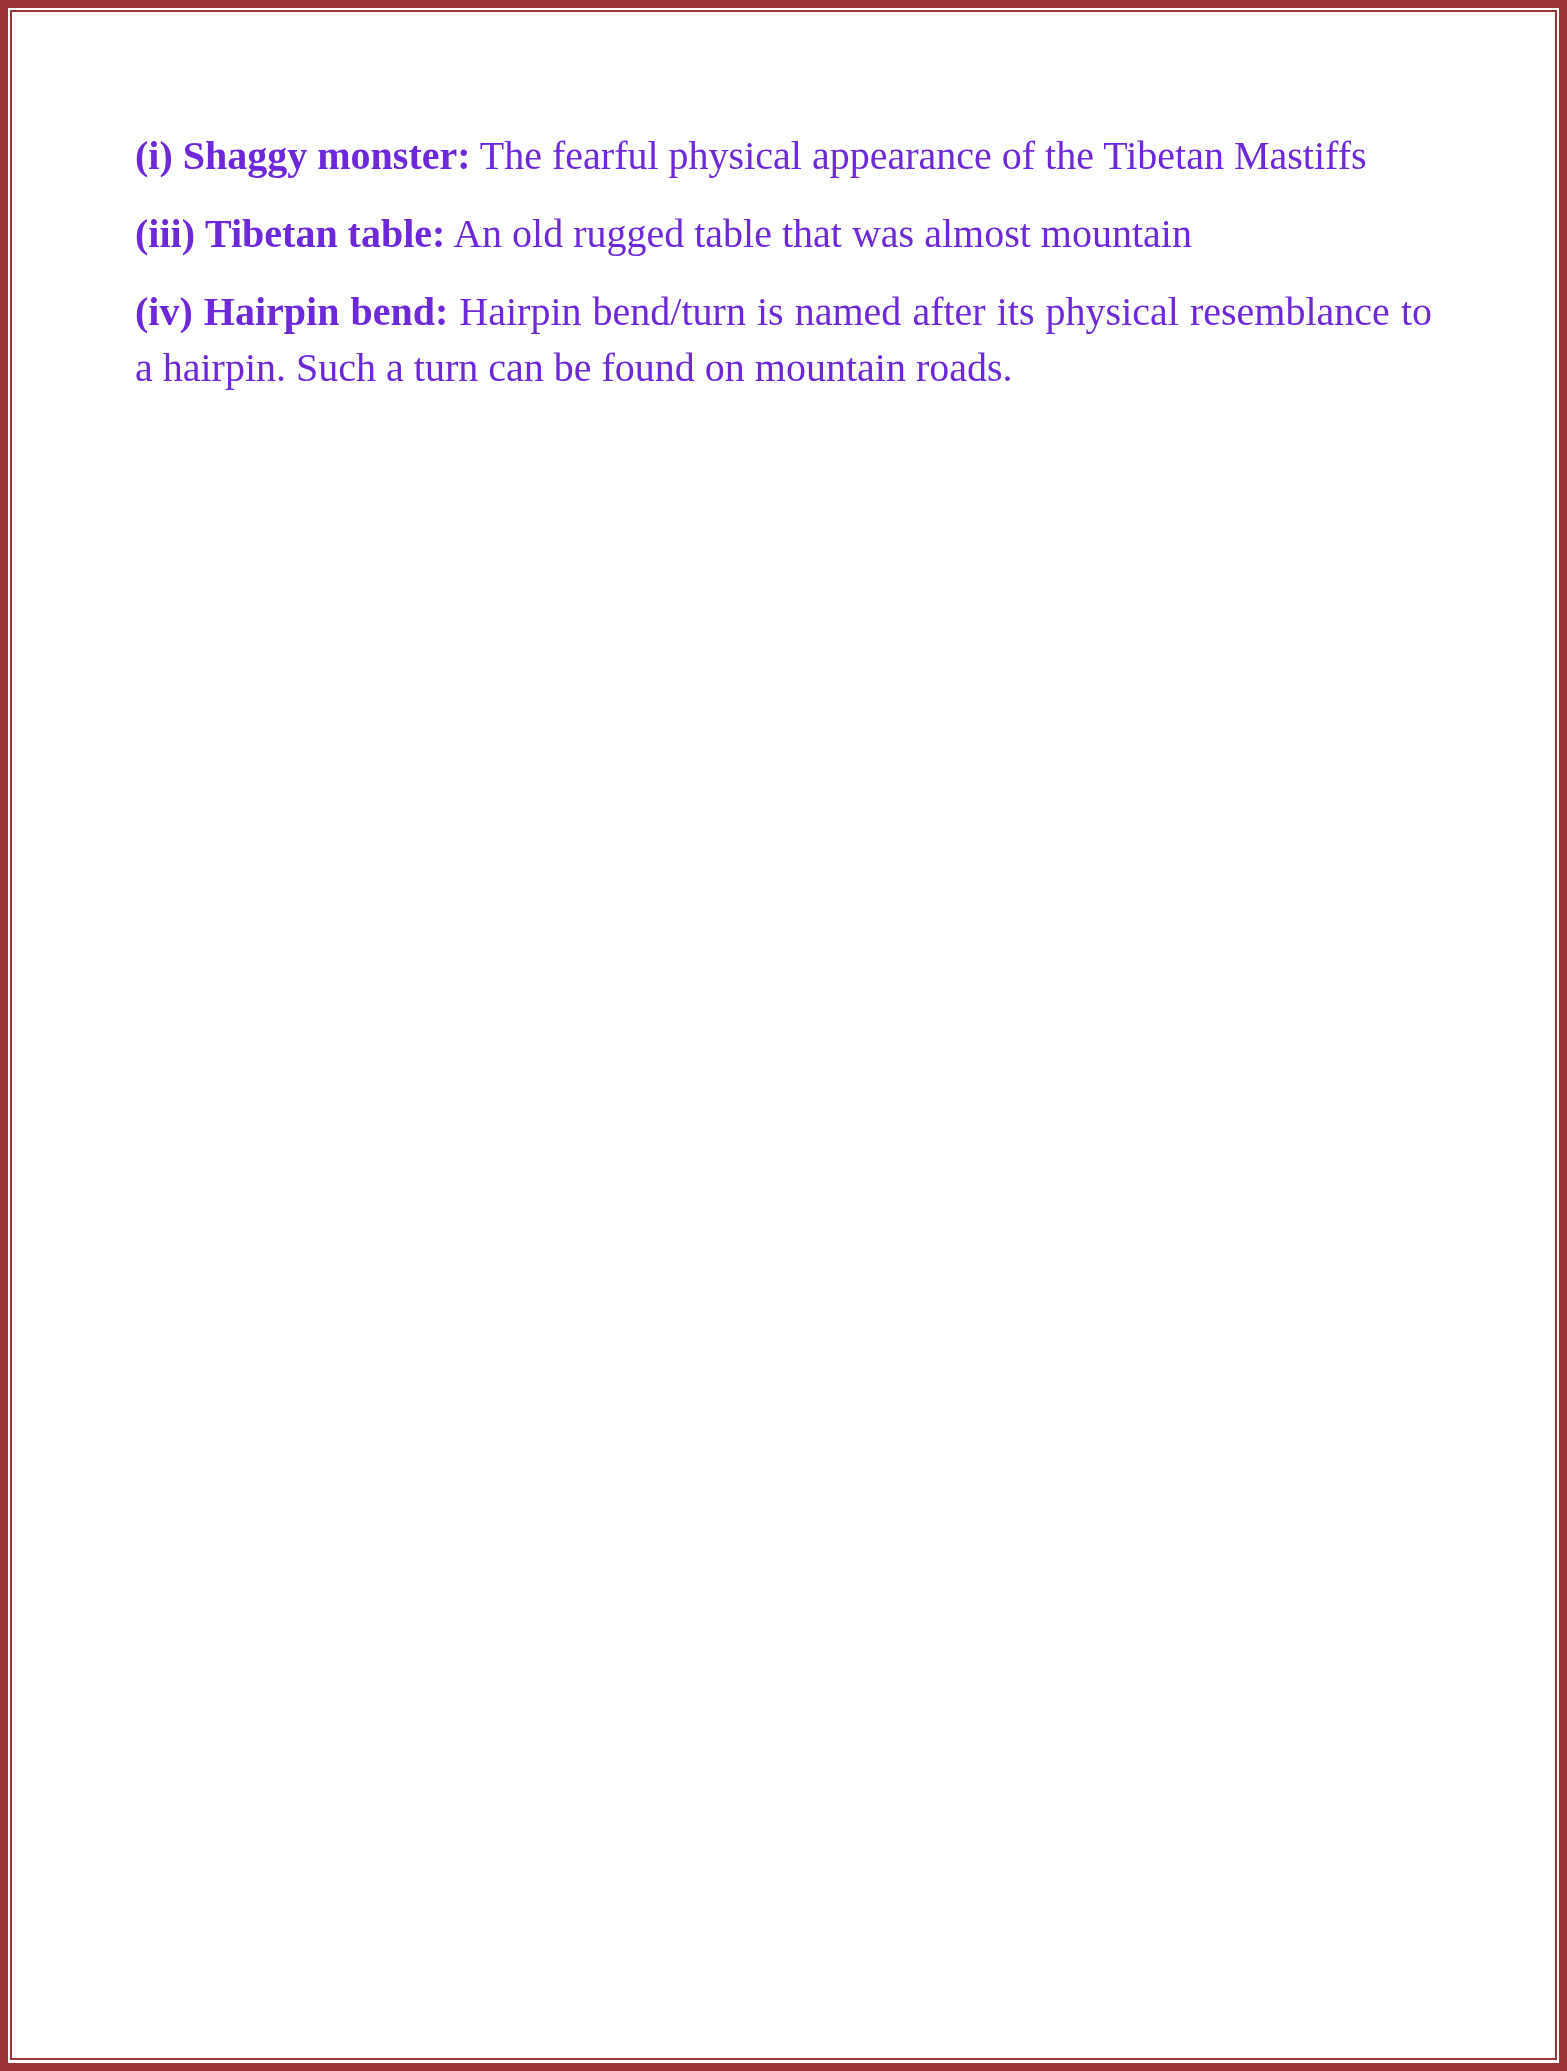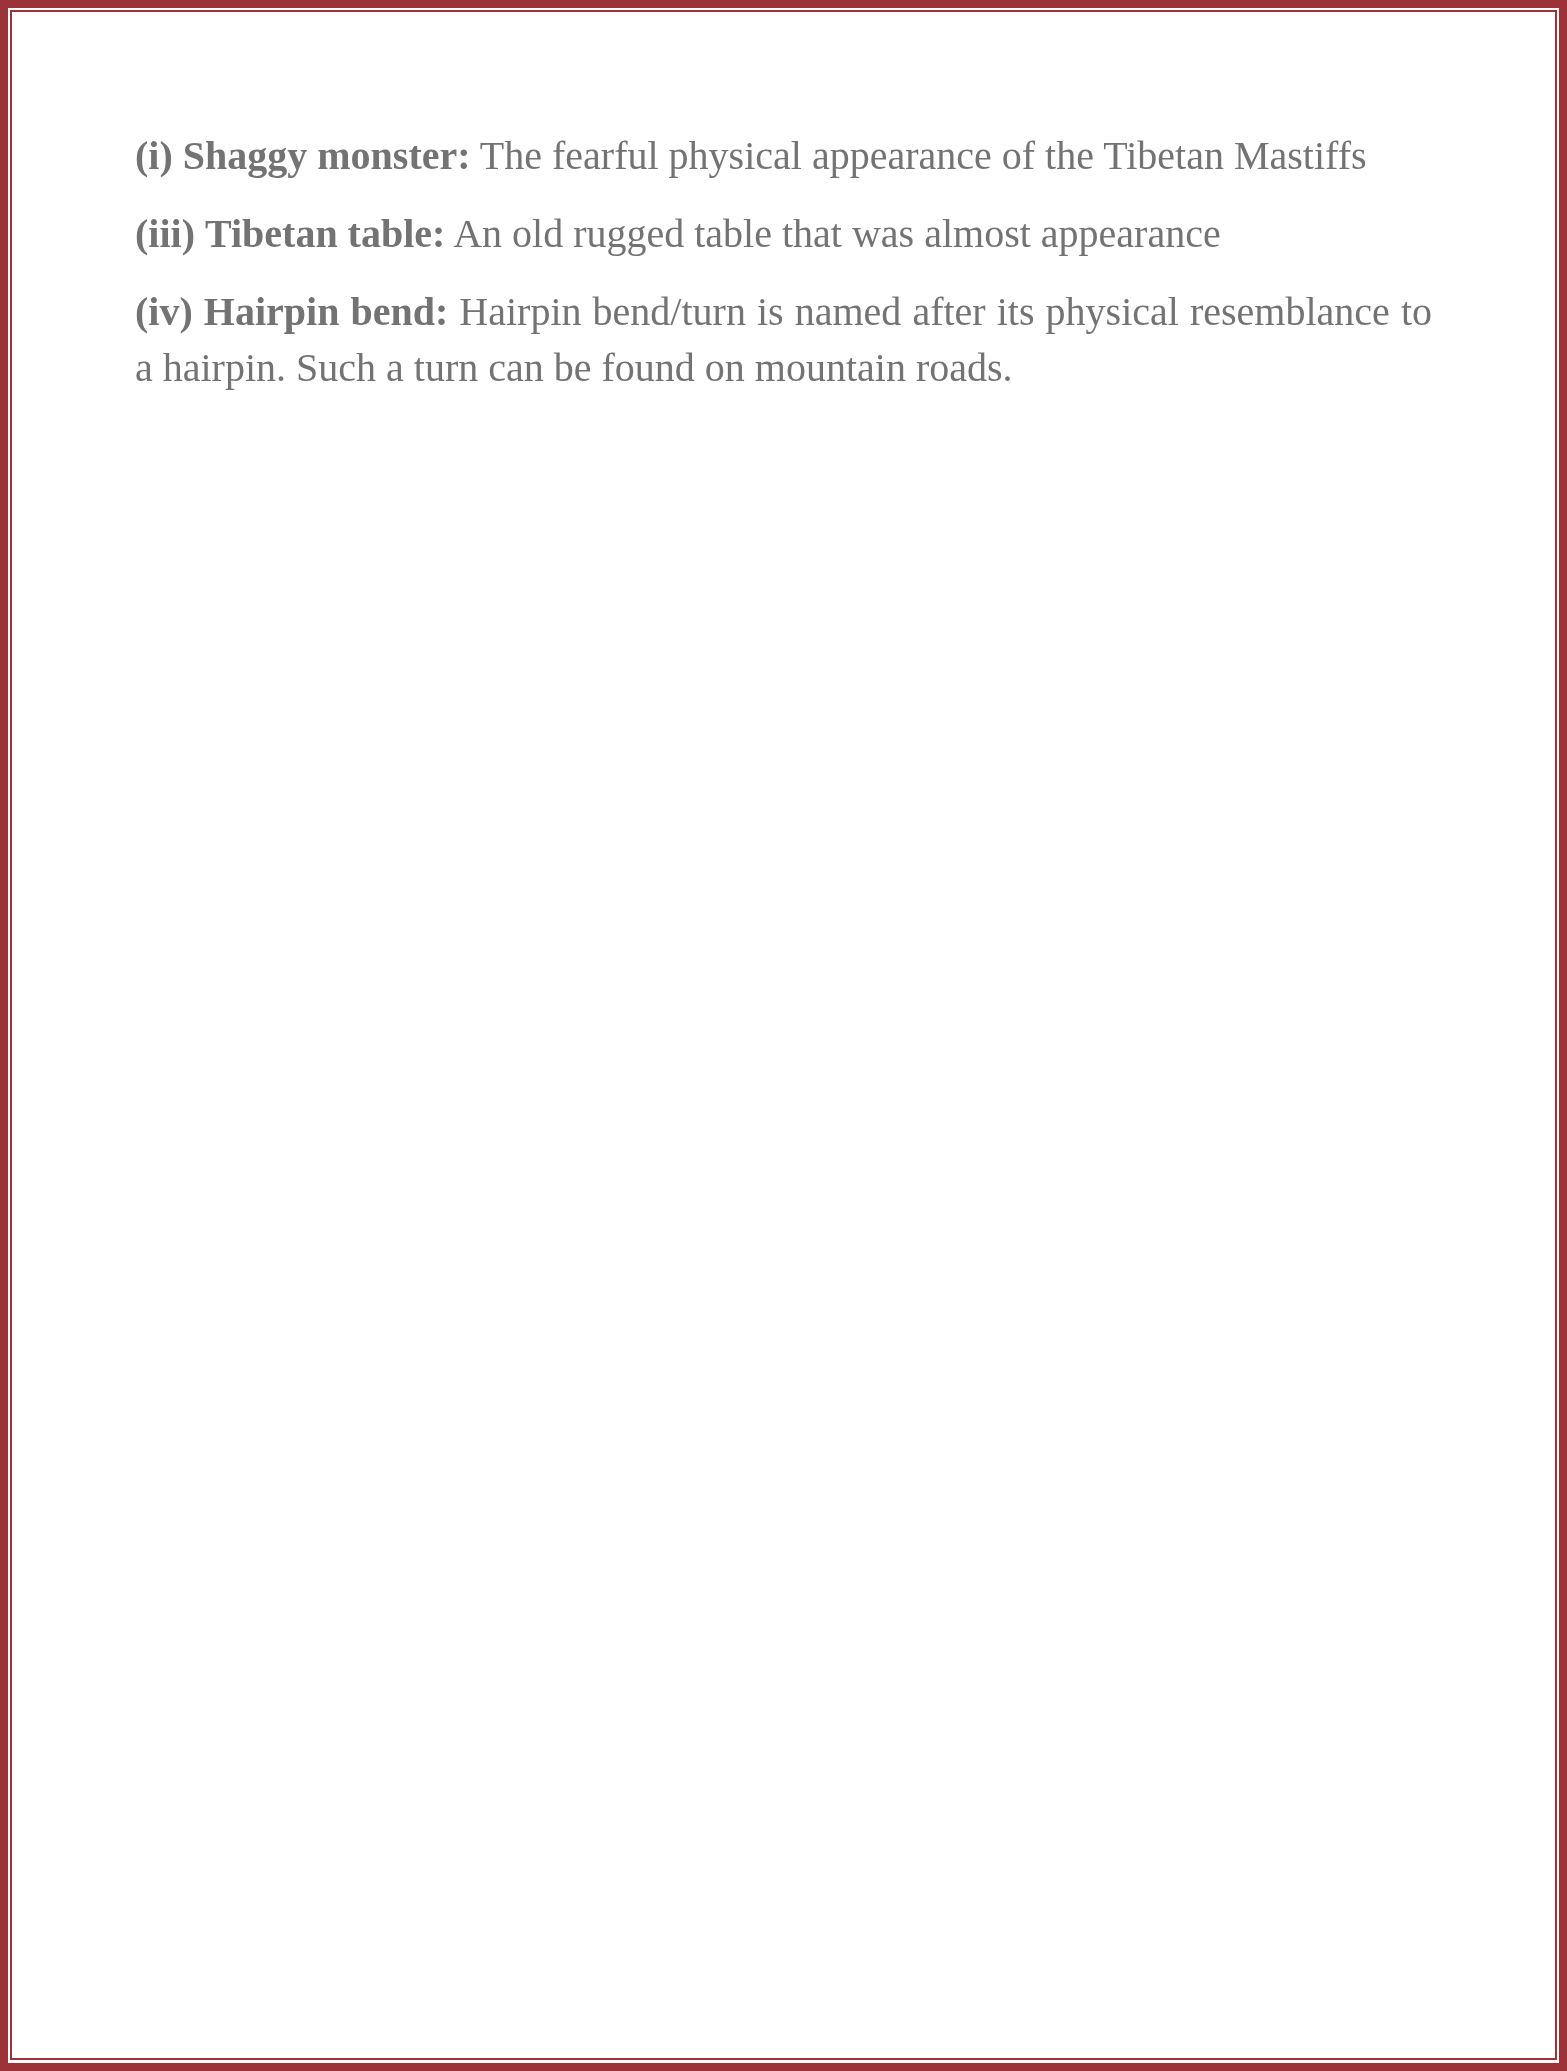--- a/index.html
+++ b/index.html
@@ -29,21 +29,21 @@
     background: #ffffff;
   }
   .content {
     position: absolute;
     left: 135px;
     top: 128px;
     width: 1297px;
     font-family: "Liberation Serif", "DejaVu Serif", serif;
     font-size: 40px;
     line-height: 56px;
-    color: #737373;
+    color: #6d28d9;
   }
   .item {
     margin: 0 0 22px 0;
     text-align: justify;
     text-align-last: left;
   }
   .term {
     font-weight: bold;
   }
 </style>
@@ -51,17 +51,17 @@
 <body>
 
 <div class="page-frame">
   <div class="page-frame-inner"></div>
 </div>
 
 <div class="content">
   <p class="item"><span class="term">(i)</span> <span class="term">Shaggy monster:</span> <span>The fearful physical appearance of the Tibetan Mastiffs</span></p>
 
 
-  <p class="item"><span class="term">(iii)</span> <span class="term">Tibetan table:</span> <span>An old rugged table that was almost appearance</span></p>
+  <p class="item"><span class="term">(iii)</span> <span class="term">Tibetan table:</span> <span>An old rugged table that was almost mountain</span></p>
 
   <p class="item"><span class="term">(iv)</span> <span class="term">Hairpin bend:</span> <span>Hairpin bend/turn is named after its physical resemblance to a hairpin. Such a turn can be found on mountain roads.</span></p>
 
 </div>
 
 </body></html>

